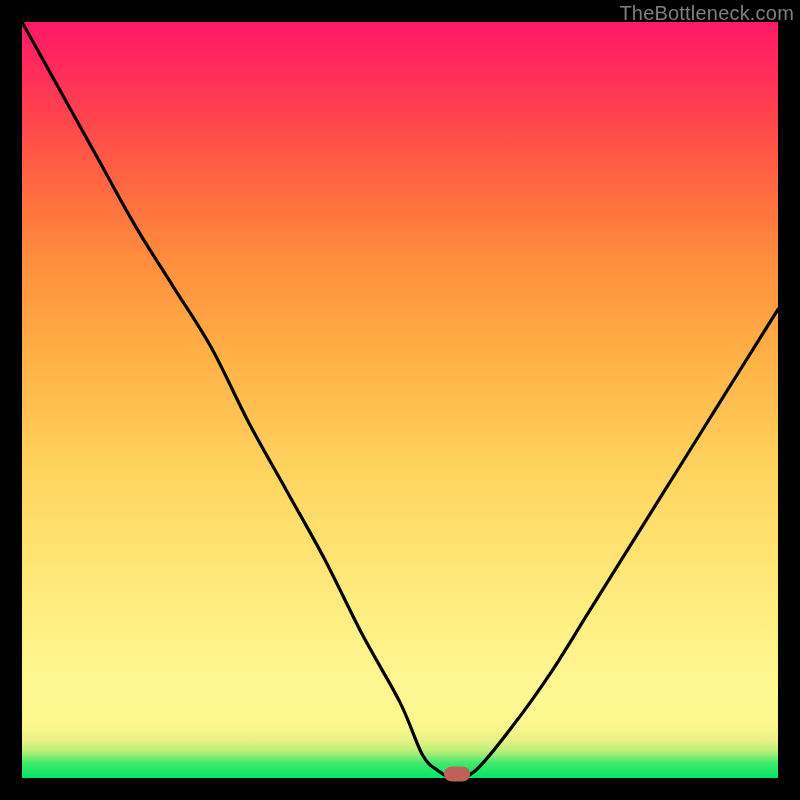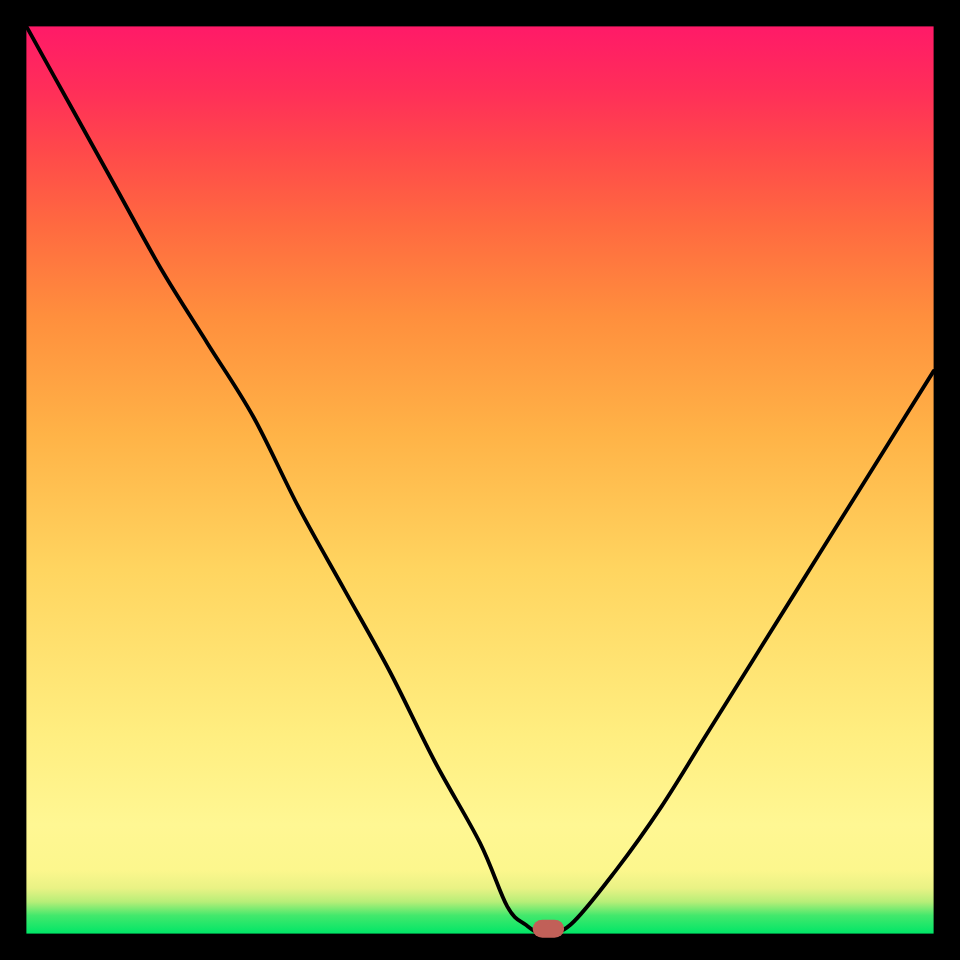--- a/index.html
+++ b/index.html
@@ -77,14 +77,15 @@
   <div class="plot-area">
 
     <svg class="curve" viewBox="0 0 756 756" preserveAspectRatio="none">
       <path id="curve-path" d="M 0 0 C 6.300000000000001 11.339999999999995, 25.200000000000003 45.35999999999996, 37.800000000000004 68.03999999999996 C 50.400000000000006 90.71999999999997, 63.00000000000001 113.40000000000003, 75.60000000000001 136.08000000000004 C 88.2 158.76000000000005, 100.79999999999998 182.70000000000002, 113.39999999999999 204.12 C 126 225.54, 138.60000000000002 244.43999999999997, 151.20000000000002 264.59999999999997 C 163.8 284.76, 176.4 302.40000000000003, 189 325.08000000000004 C 201.6 347.76000000000005, 214.2 376.74, 226.79999999999998 400.68 C 239.39999999999998 424.62, 251.99999999999994 446.03999999999996, 264.59999999999997 468.71999999999997 C 277.2 491.4, 289.8 512.8199999999999, 302.40000000000003 536.76 C 315.00000000000006 560.7, 327.6 588.4200000000001, 340.2 612.36 C 352.79999999999995 636.3, 367.92 660.24, 378 680.4 C 388.08 700.56, 394.38 721.98, 400.68 733.32 C 406.98 744.6600000000001, 410.76 744.6600000000001, 415.8 748.44 C 420.84000000000003 752.22, 424.61999999999995 756, 430.91999999999996 756 C 437.21999999999997 756, 443.52 757.26, 453.59999999999997 748.44 C 463.67999999999995 739.6200000000001, 478.80000000000007 719.46, 491.40000000000003 703.08 C 504 686.7, 516.5999999999999 669.06, 529.1999999999999 650.16 C 541.8 631.26, 554.4 609.84, 567 589.6800000000001 C 579.6 569.5200000000001, 592.2 549.36, 604.8000000000001 529.2 C 617.4000000000001 509.04, 630 488.88, 642.6 468.71999999999997 C 655.2 448.55999999999995, 667.8 428.4, 680.4 408.24 C 693 388.08000000000004, 705.5999999999999 367.91999999999996, 718.1999999999999 347.76 C 730.8 327.6, 749.7 297.36, 756 287.28000000000003" fill="none" stroke="#000000" stroke-width="3.2" stroke-linecap="round" stroke-linejoin="round"></path>
     </svg>
 
     <div id="marker" class="marker" style="left: 434.7px; top: 752.22px; background: rgb(193, 96, 88);"></div>
 
   </div>
 
+  <div class="watermark">TheBottleneck.com</div>
 
 </div>
 
 </body></html>

